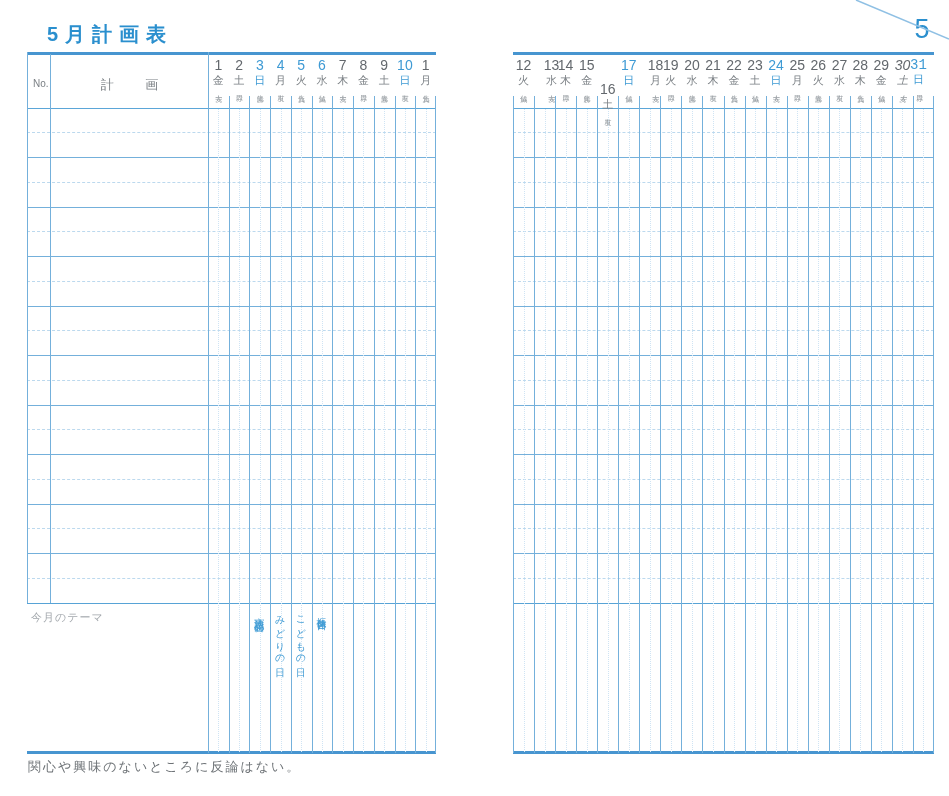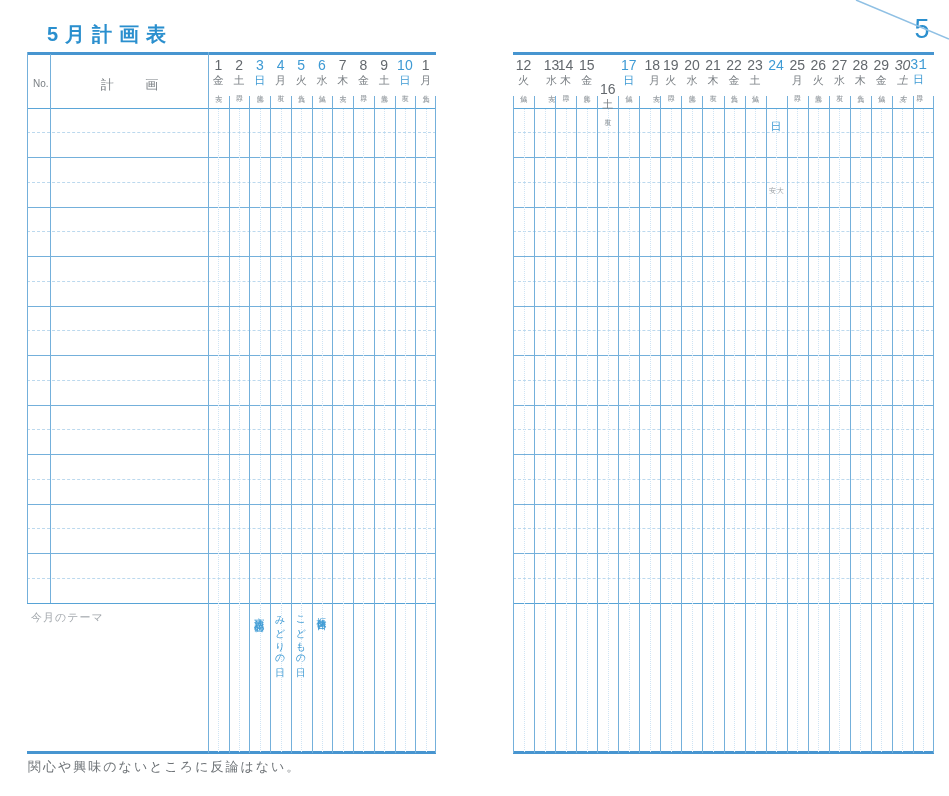--- a/index.html
+++ b/index.html
@@ -242,21 +242,21 @@
       </div>
       <div class="vline solid" style="left: 105.25px; top: 44px; height: 657px;"></div>
       <div class="vline dotted" style="left: 115.775px; top: 57px; height: 643px;"></div>
       <div class="daycell" style="left: 105.25px; width: 21.05px;">
         <div class="daynum blue">17</div>
         <div class="dayweek blue">日</div>
         <div class="rokuyo">仏滅</div>
       </div>
       <div class="vline solid" style="left: 126.3px; top: 44px; height: 657px;"></div>
       <div class="vline dotted" style="left: 136.825px; top: 57px; height: 643px;"></div>
-      <div class="daycell" style="left: 126px; width: 21.05px; align-items: flex-end;">
+      <div class="daycell" style="left: 132px; width: 21.05px;">
         <div class="daynum">18</div>
         <div class="dayweek">月</div>
         <div class="rokuyo">大安</div>
       </div>
       <div class="vline solid" style="left: 147.35px; top: 44px; height: 657px;"></div>
       <div class="vline dotted" style="left: 157.875px; top: 57px; height: 643px;"></div>
       <div class="daycell" style="left: 147.35px; width: 21.05px;">
         <div class="daynum">19</div>
         <div class="dayweek">火</div>
         <div class="rokuyo">赤口</div>
@@ -284,21 +284,21 @@
       </div>
       <div class="vline solid" style="left: 231.55px; top: 44px; height: 657px;"></div>
       <div class="vline dotted" style="left: 242.075px; top: 57px; height: 643px;"></div>
       <div class="daycell" style="left: 231.55px; width: 21.05px;">
         <div class="daynum">23</div>
         <div class="dayweek">土</div>
         <div class="rokuyo">仏滅</div>
       </div>
       <div class="vline solid" style="left: 252.6px; top: 44px; height: 657px;"></div>
       <div class="vline dotted" style="left: 263.125px; top: 57px; height: 643px;"></div>
-      <div class="daycell" style="left: 252.6px; width: 21.05px; gap: 46px;">
+      <div class="daycell" style="left: 252.6px; width: 21.05px;">
         <div class="daynum blue">24</div>
         <div class="dayweek blue">日</div>
         <div class="rokuyo">大安</div>
       </div>
       <div class="vline solid" style="left: 273.65px; top: 44px; height: 657px;"></div>
       <div class="vline dotted" style="left: 284.175px; top: 57px; height: 643px;"></div>
       <div class="daycell" style="left: 273.65px; width: 21.05px;">
         <div class="daynum">25</div>
         <div class="dayweek">月</div>
         <div class="rokuyo">赤口</div>

